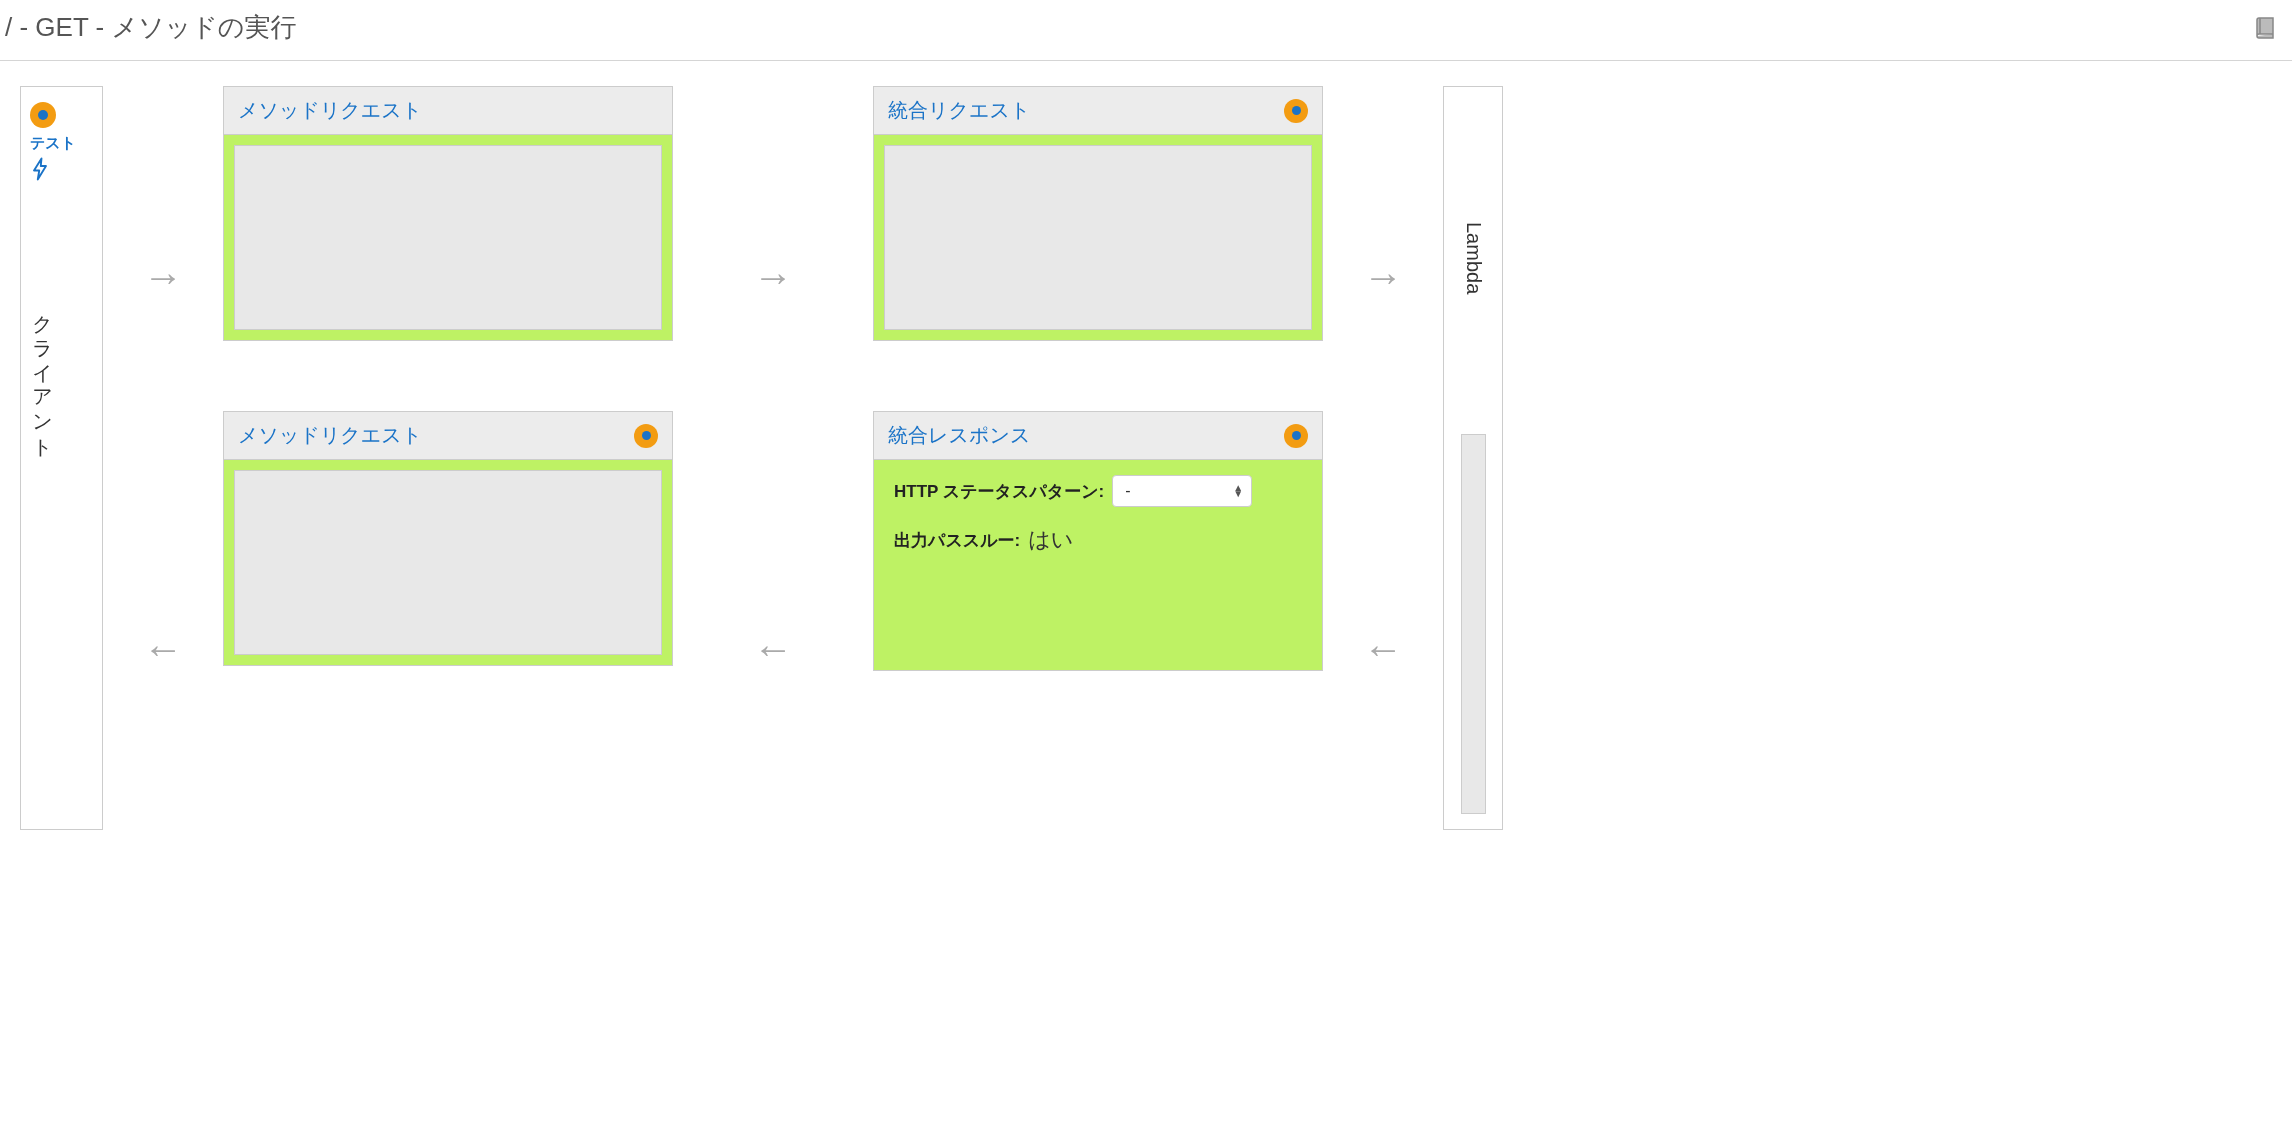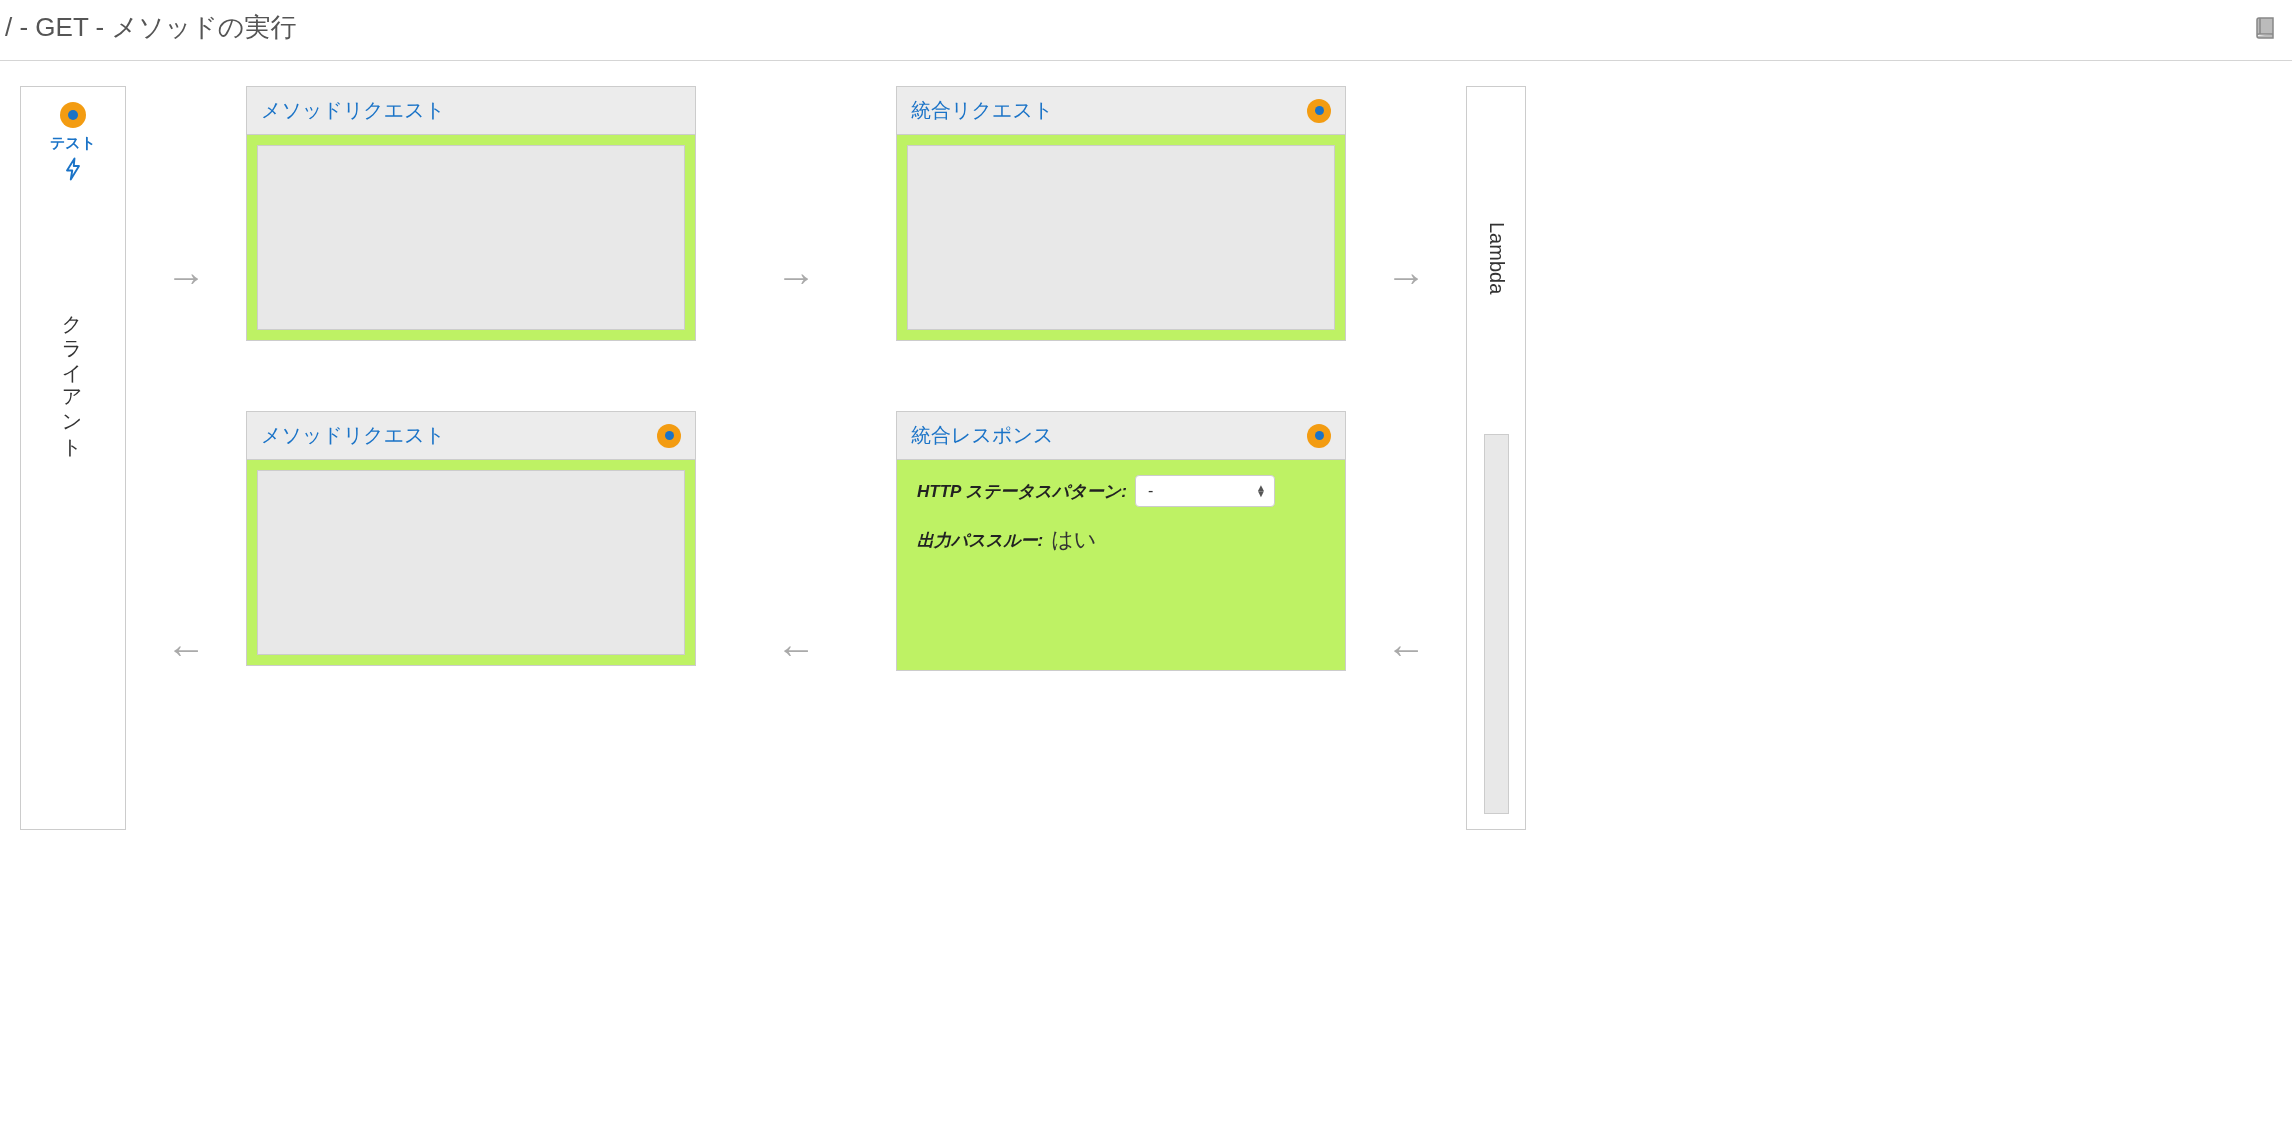--- a/index.html
+++ b/index.html
@@ -25,27 +25,27 @@
       height: 24px;
       fill: #888;
     }
     .flow-container {
       display: flex;
       align-items: stretch;
       padding: 25px 0 0 20px;
       gap: 0;
     }
     .endpoint-box {
-      width: 106px;
+      width: 83px;
       border: 1px solid #ccc;
       background: #fff;
       display: flex;
       flex-direction: column;
-      align-items: center;
-      padding: 15px 21px;
+      align-items: flex-start;
+      padding: 15px 9px;
       min-height: 600px;
     }
     .endpoint-right {
       width: 60px;
       min-height: 600px;
       border: 1px solid #ccc;
       background: #fff;
       display: flex;
       flex-direction: column;
       align-items: center;
@@ -148,21 +148,20 @@
     .field-row {
       display: flex;
       align-items: center;
       margin-bottom: 18px;
       gap: 8px;
     }
     .field-label {
       font-weight: 700;
       font-size: 17px;
       color: #222;
-      font-style: italic;
     }
     .field-value {
       font-size: 22px;
       color: #333;
     }
     .select-box {
       border: 1px solid #ccc;
       border-radius: 4px;
       padding: 6px 28px 6px 12px;
       font-size: 16px;

